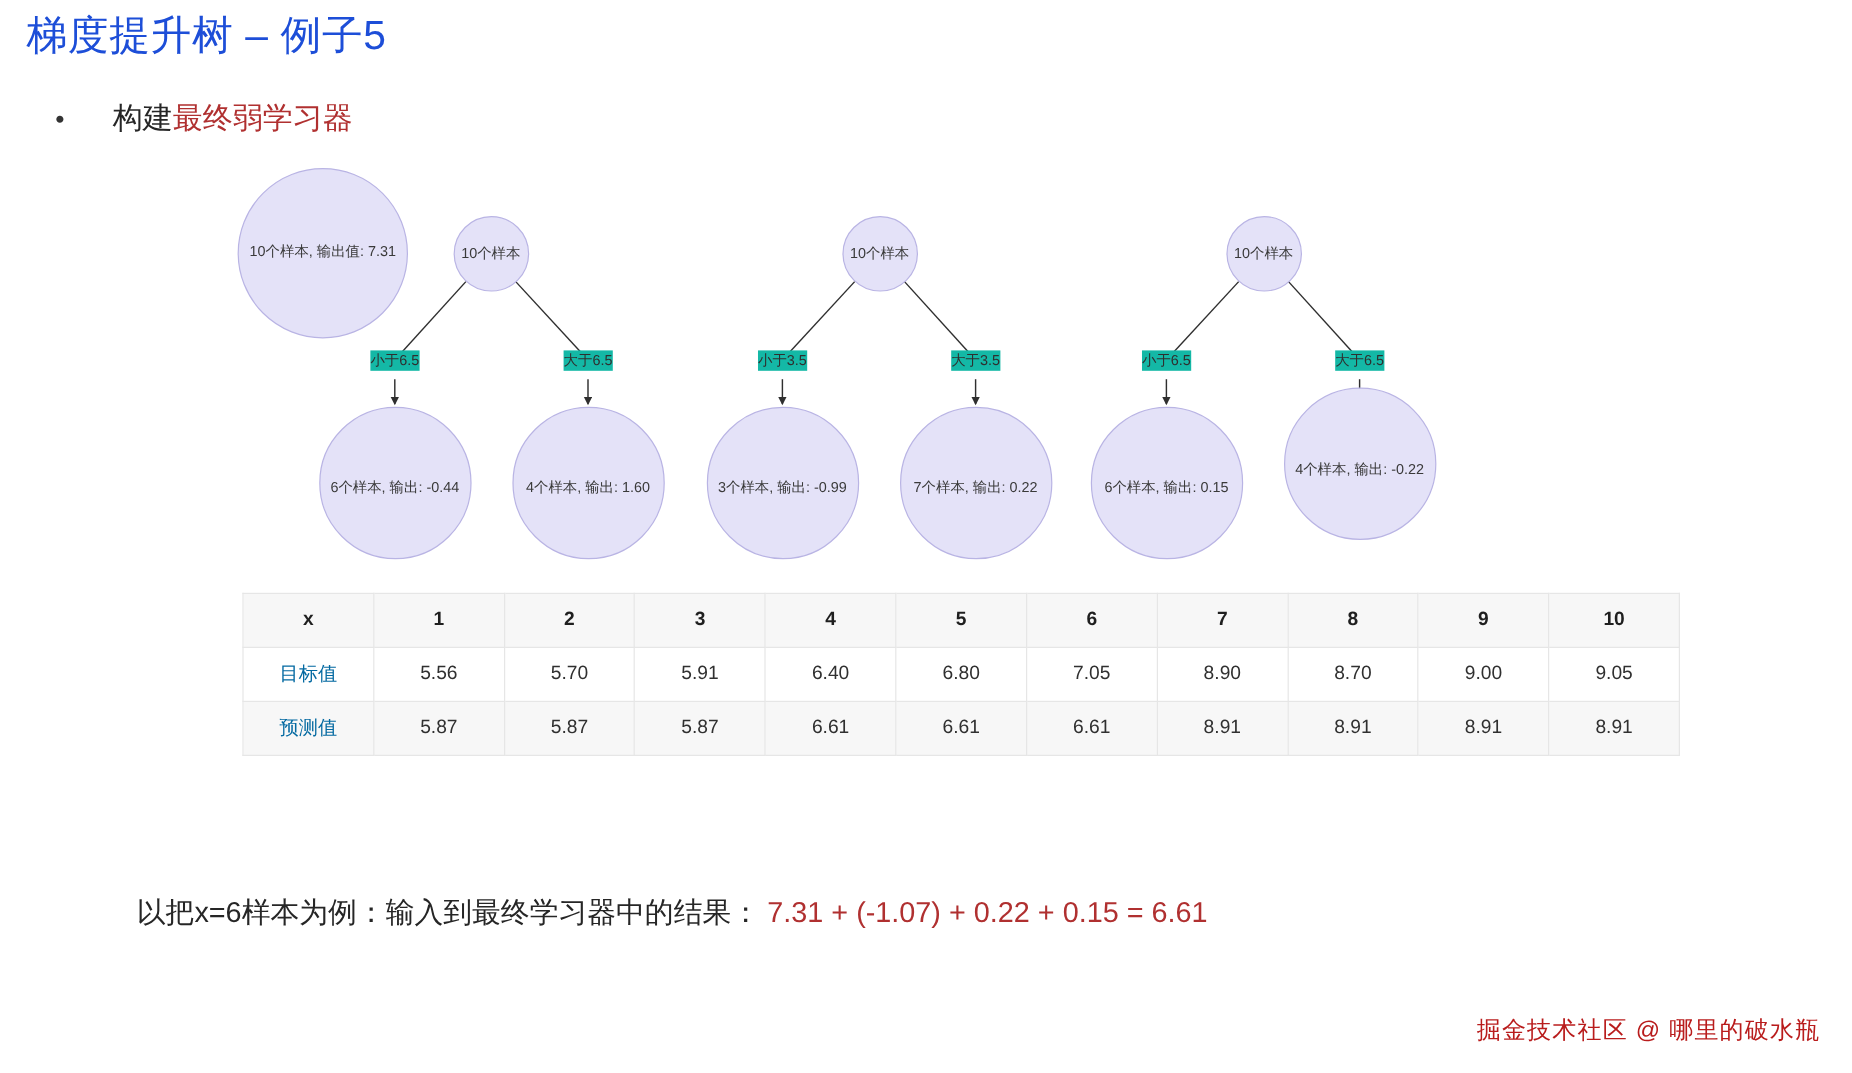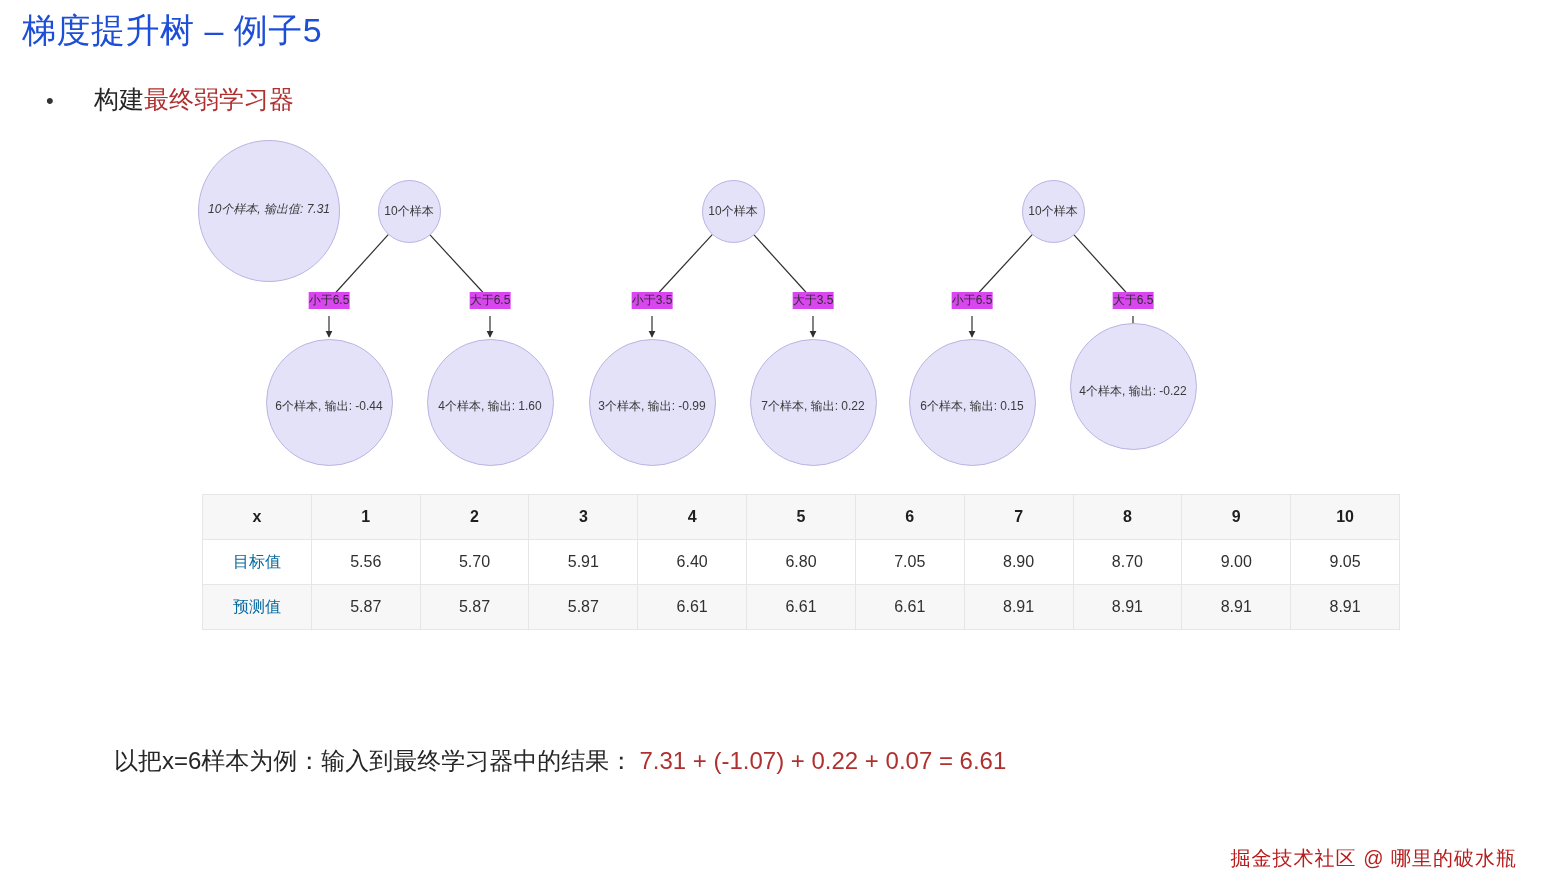--- a/index.html
+++ b/index.html
@@ -79,29 +79,28 @@
     color: #3a3a3a;
     white-space: nowrap;
   }
   .node.leaf .node-label {
     position: relative;
     top: 4px;
   }
   .node.standalone .node-label {
     position: relative;
     top: -2px;
-    font-style: italic;
   }
 
   .edge-label {
     position: absolute;
     font-size: 12px;
     line-height: 15px;
     color: #2f2f2f;
-    background: #d946ef;
+    background: #14b8a6;
     padding: 1px 0;
     white-space: nowrap;
     transform: translateX(-50%);
   }
 
   
   #data-table {
     position: absolute;
     left: 202px;
     top: 494px;
@@ -267,16 +266,16 @@
         <td>6.61</td>
         <td>8.91</td>
         <td>8.91</td>
         <td>8.91</td>
         <td>8.91</td>
       </tr>
     </tbody>
 </table>
 
 <div class="formula">
-  <span>以把x=6样本为例：输入到最终学习器中的结果：</span><span class="expr">7.31 + (-1.07) + 0.22 + 0.07 = 6.61</span>
+  <span>以把x=6样本为例：输入到最终学习器中的结果：</span><span class="expr">7.31 + (-1.07) + 0.22 + 0.15 = 6.61</span>
 </div>
 
 <div class="watermark">掘金技术社区 @ 哪里的破水瓶</div>
 
 </body></html>

